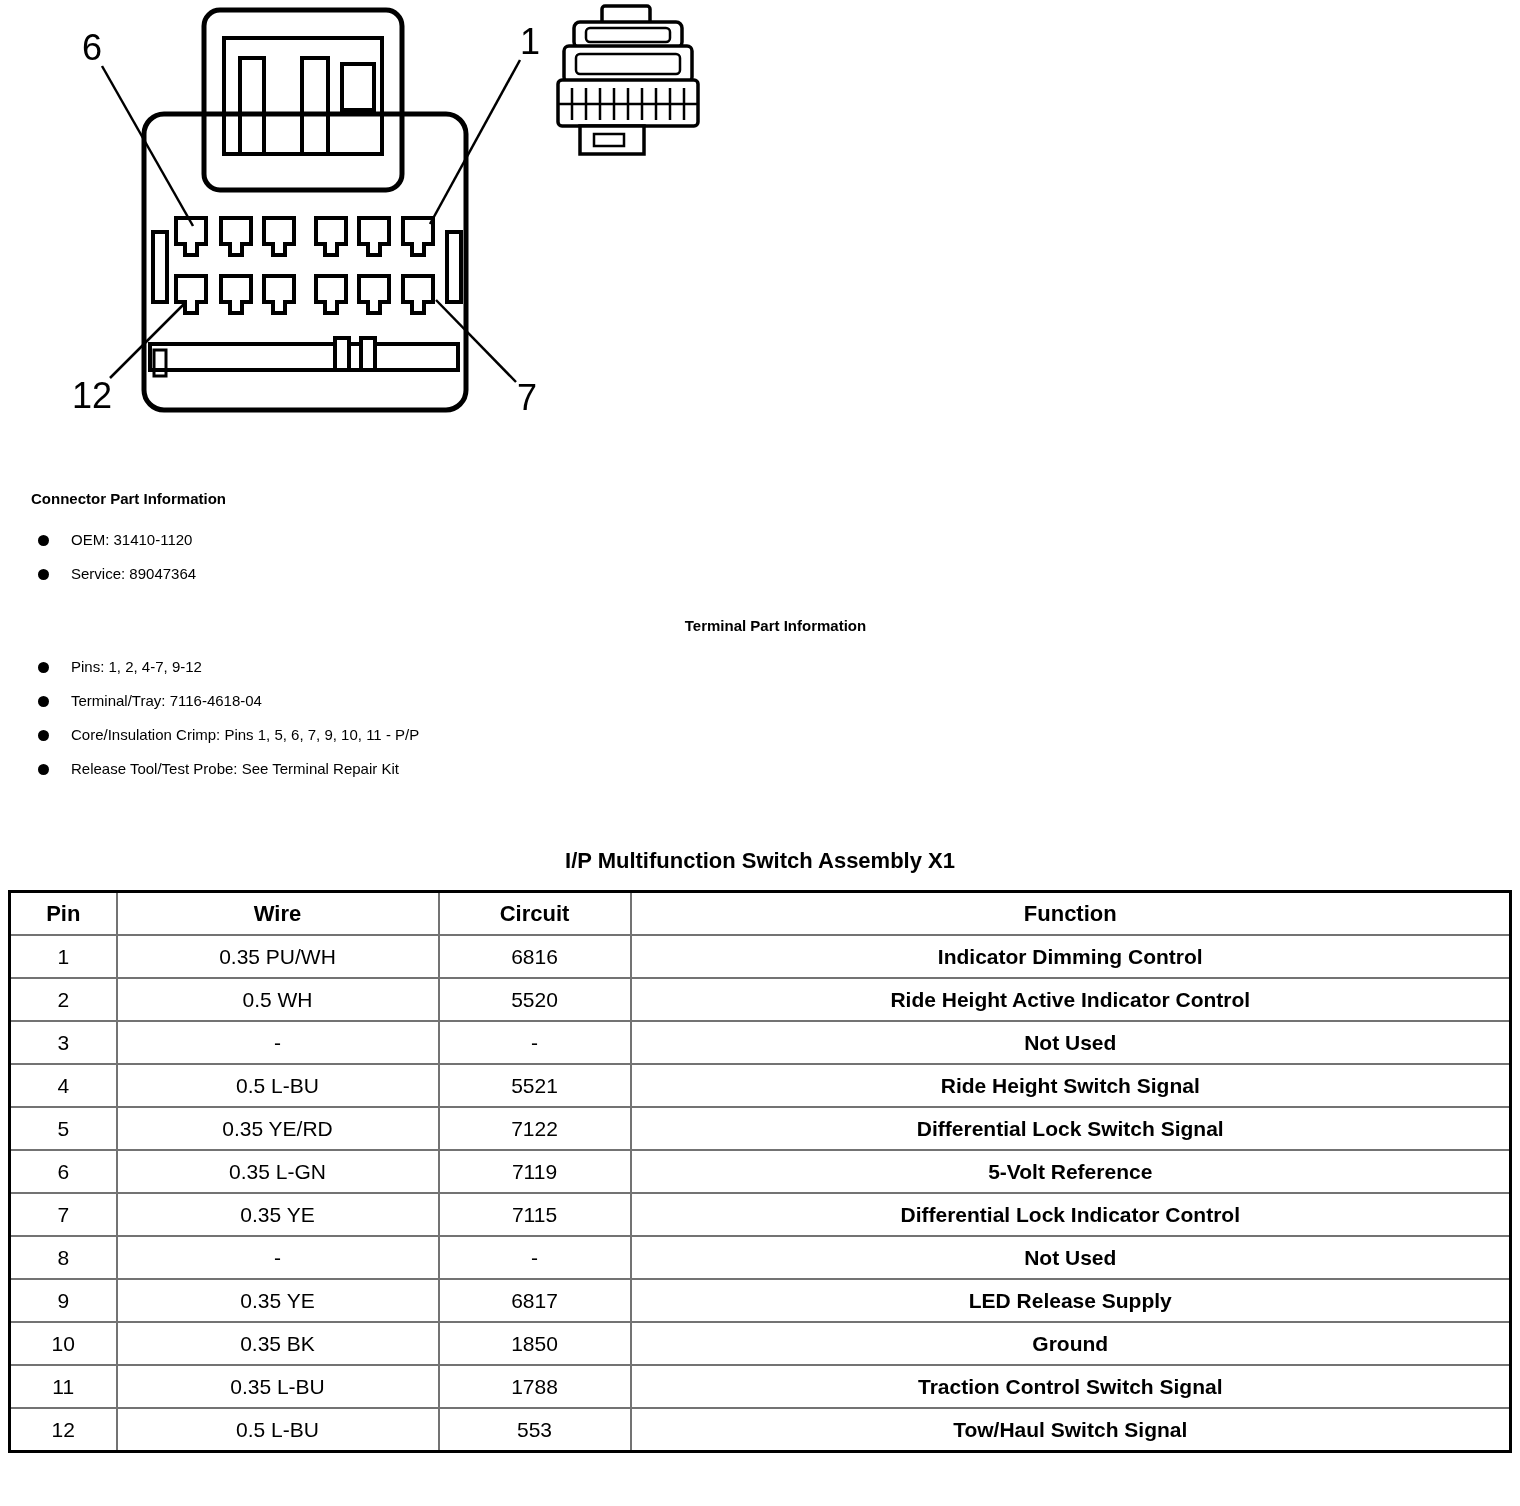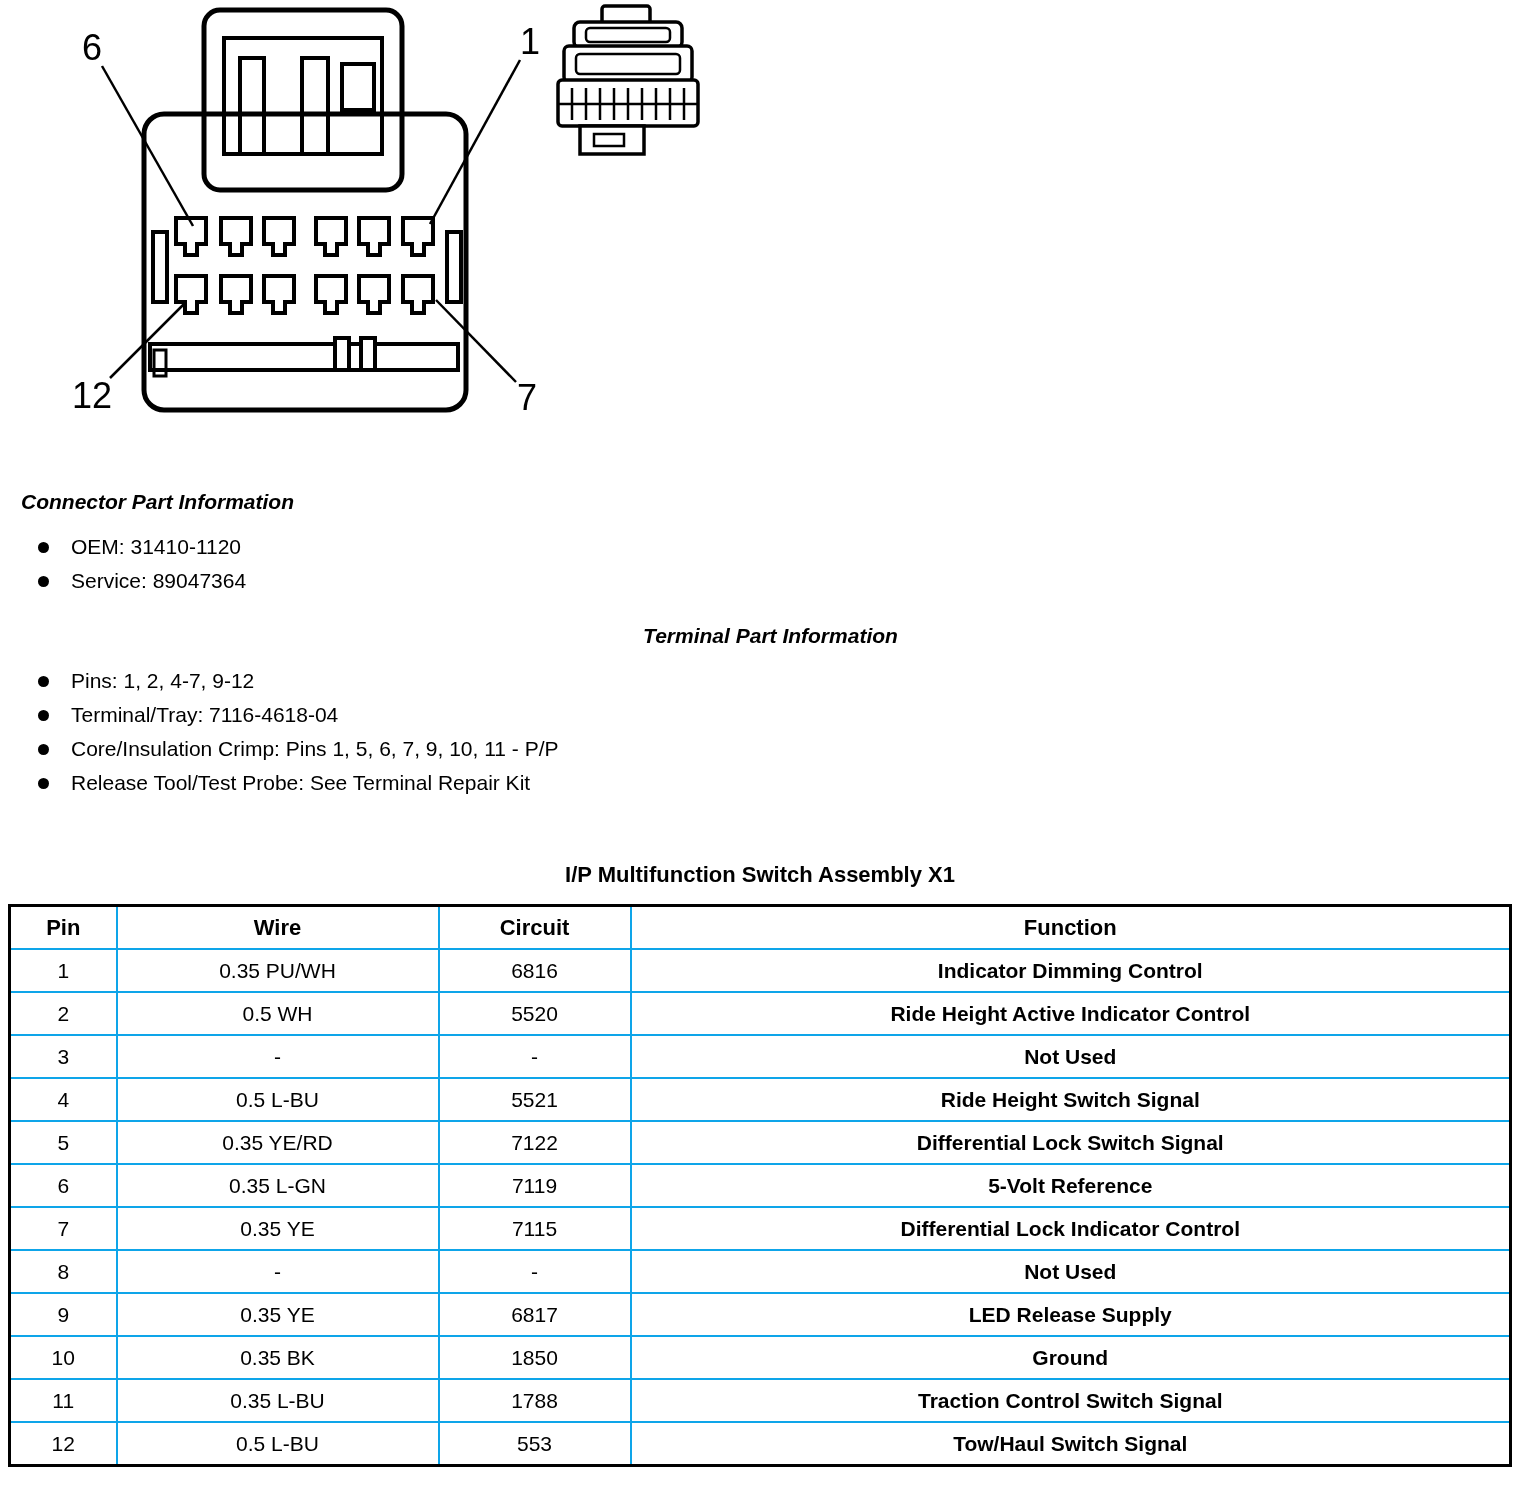--- a/index.html
+++ b/index.html
@@ -4,49 +4,49 @@
 <style>
   html,body { margin:0; padding:0; background:#ffffff; color:#000000; }
   body {
     width:1520px; min-height:1506px;
     font-family:"Liberation Sans","DejaVu Sans",sans-serif;
   }
   .diagram-section { position:relative; width:1520px; height:448px; }
   .diagram-section svg { position:absolute; left:0; top:0; }
 
   .section-heading {
-    font-size:21px; font-weight:bold;
-    margin:0 0 16px 21px; padding-top:0;font-style:italic;
+    font-size:15px; font-weight:bold;
+    margin:0 0 16px 31px; padding-top:0;
   }
   .heading-connector { margin-top:42px; }
   .heading-terminal { margin-top:26px;text-align:center; }
 
   .bullet-item {
     display:flex; align-items:center;
     margin:0 0 0 38px; height:34px;
-    font-size:21px; line-height:1.15;
+    font-size:15px; line-height:1.15;
   }
   .bullet-dot {
     width:11px; height:11px; border-radius:50%;
     background:#000; margin-right:22px; flex:none;
   }
 
   .table-title {
     text-align:center; font-weight:bold; font-size:22px;
     margin:62px 0 16px 0;
   }
 
   table.pinout {
     border-collapse:collapse;
     width:1504px; margin:0 8px;
     border:3px solid #000;
     font-size:21px;
   }
   table.pinout th, table.pinout td {
-    border:2px solid #0ea5e9;
+    border:2px solid #737373;
     padding:7px 8px;
     height:27px;
     vertical-align:middle;
   }
   table.pinout th { font-weight:bold; text-align:center; font-size:22px; }
   td.c { text-align:center; }
   td.l { text-align:center; padding-left:10px;font-weight:bold; }
   col.pin { width:107px; }
   col.wire { width:322px; }
   col.circuit { width:192px; }

